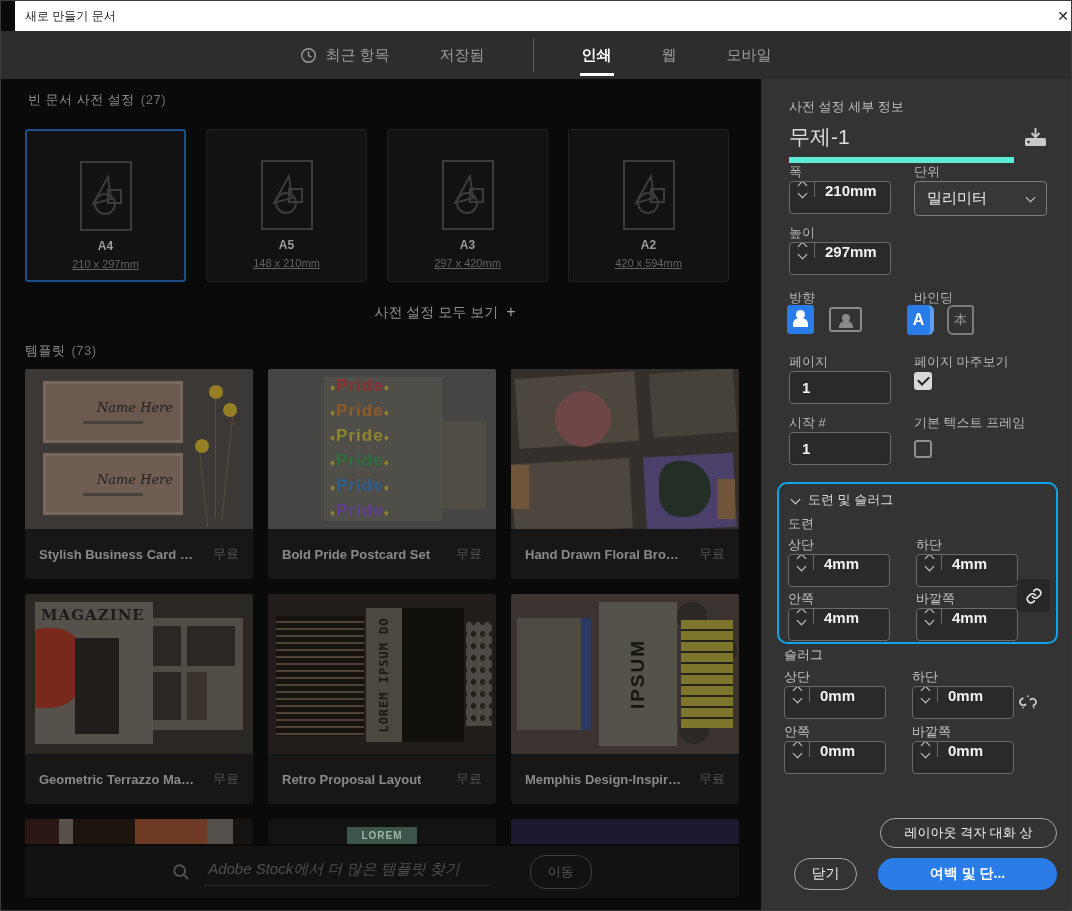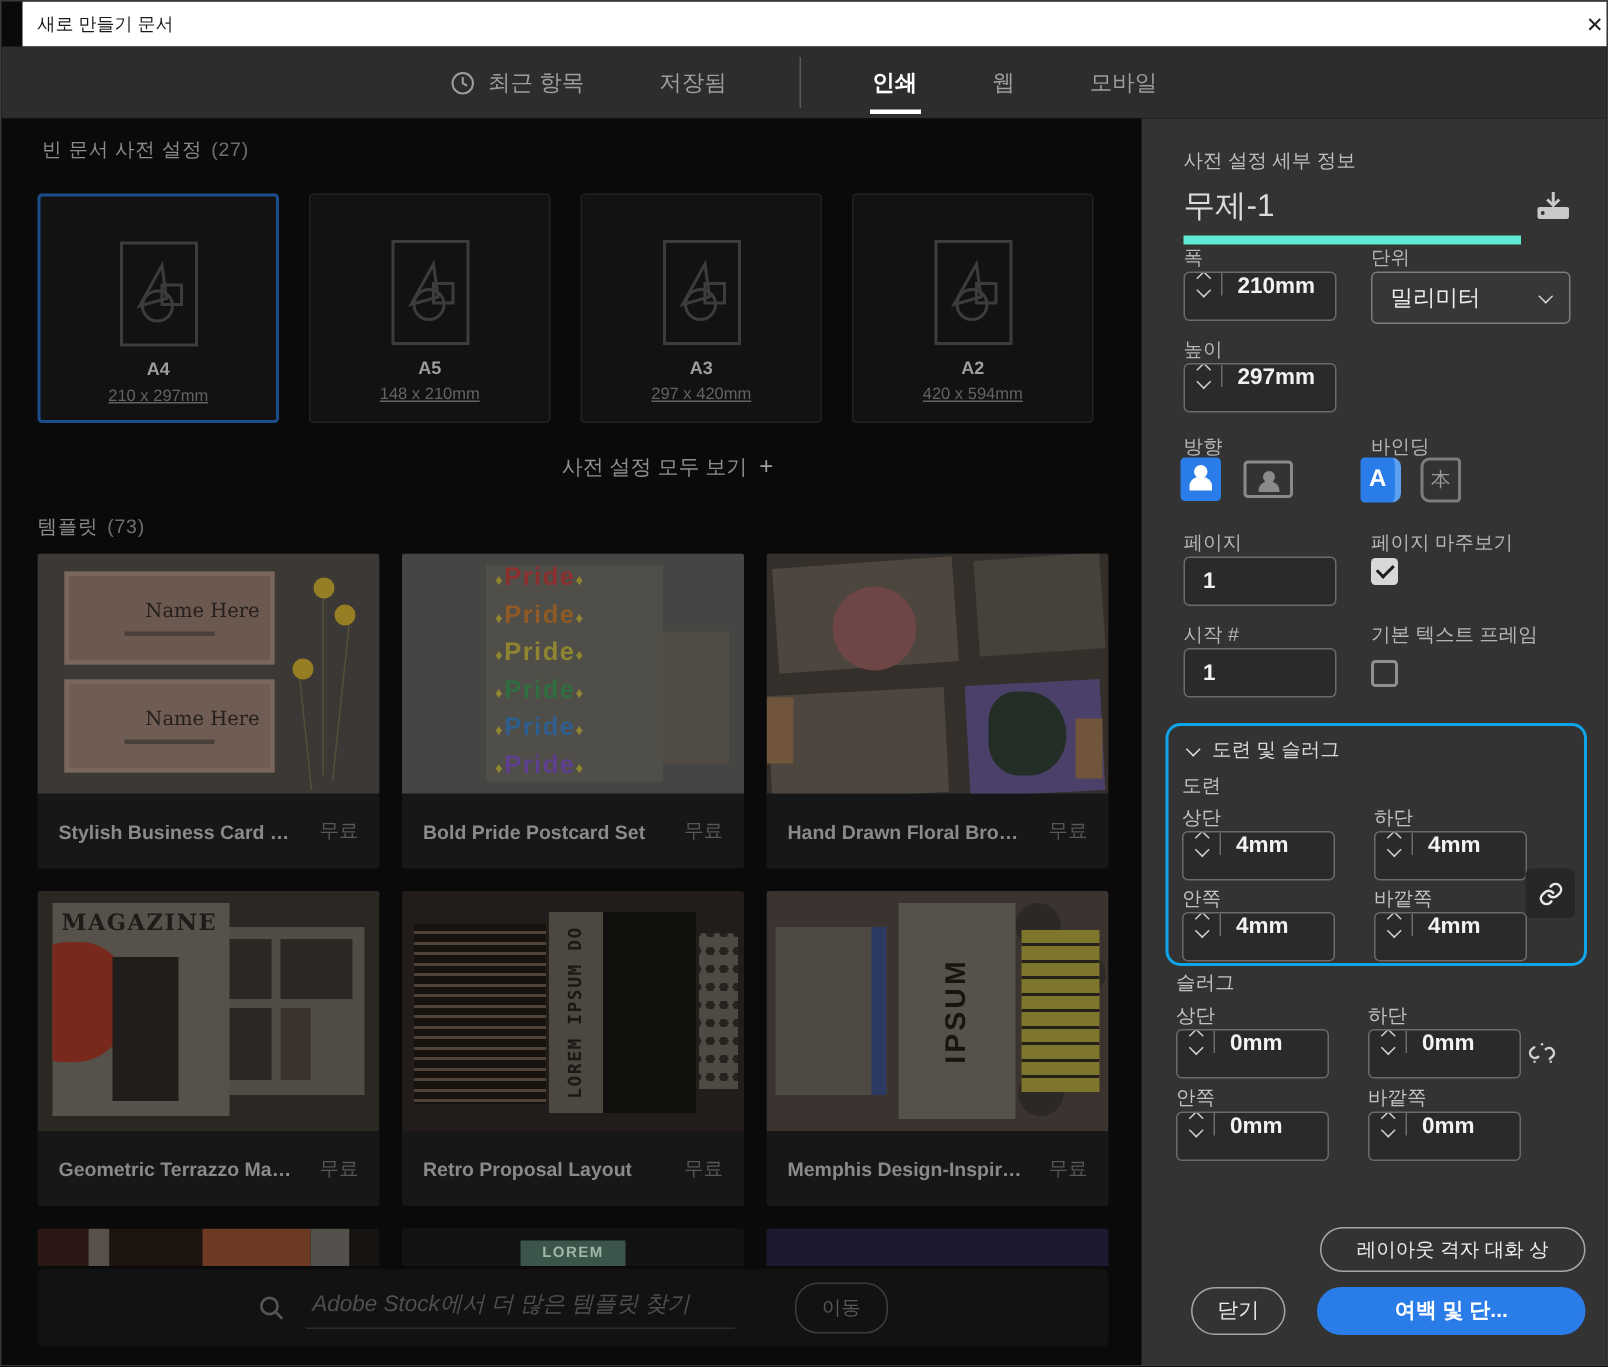--- a/index.html
+++ b/index.html
@@ -38,21 +38,21 @@
   .tcard{width:228px;background:#151515;border-radius:2px;overflow:hidden;cursor:pointer;}
   .thumb{height:160px;position:relative;overflow:hidden;}
   .tlabel{height:50px;display:flex;align-items:center;padding:0 14px;background:#171717;}
   .tlabel .nm{font-size:13px;font-weight:bold;color:#8a8a8a;white-space:nowrap;overflow:hidden;text-overflow:ellipsis;max-width:160px;}
   .tlabel .pr{margin-left:auto;font-size:13px;color:#575757;}
 
   
   .th1{background:#3b3835;}
   .th1 .card{position:absolute;left:18px;width:140px;height:62px;background:#6b5950;border:3px solid #7a675c;display:flex;flex-direction:column;align-items:center;justify-content:center;}
   .th1 .c2{top:84px;background:#6f5d54;}
-  .th1 .script{font-family:"DejaVu Serif","Liberation Serif",serif;font-size:13px;color:#241f1c;margin-left:44px;}
+  .th1 .script{font-family:"DejaVu Serif","Liberation Serif",serif;font-style:italic;font-size:13px;color:#241f1c;margin-left:44px;}
   .th1 .dot{position:absolute;width:14px;height:14px;border-radius:50%;background:#967e24;}
   .th1 .stem{position:absolute;width:1px;background:#55503c;}
   .th2{background:#454543;}
   .th2 .sheet{position:absolute;left:32px;top:8px;width:118px;height:144px;background:#4f4e49;display:flex;flex-direction:column;justify-content:center;gap:0;padding-left:6px;margin-left:24px;}
   .th2 .pl{font-family:"DejaVu Serif","Liberation Serif",serif;font-weight:bold;font-size:17px;line-height:22px;letter-spacing:1px;}
   .th2 .dia{color:#8f8530;font-size:10px;}
   .th2 .post{position:absolute;left:152px;top:52px;width:66px;height:88px;background:#514d45;}
   .pr1{color:#8c2f2f}.pr2{color:#8f5a26}.pr3{color:#8f8530}.pr4{color:#2f6f3f}.pr5{color:#2f5f8f}.pr6{color:#5f3f8f}
   .th3{background:#352f2b;}
   .th3 .pg{position:absolute;background:#4c463f;}

